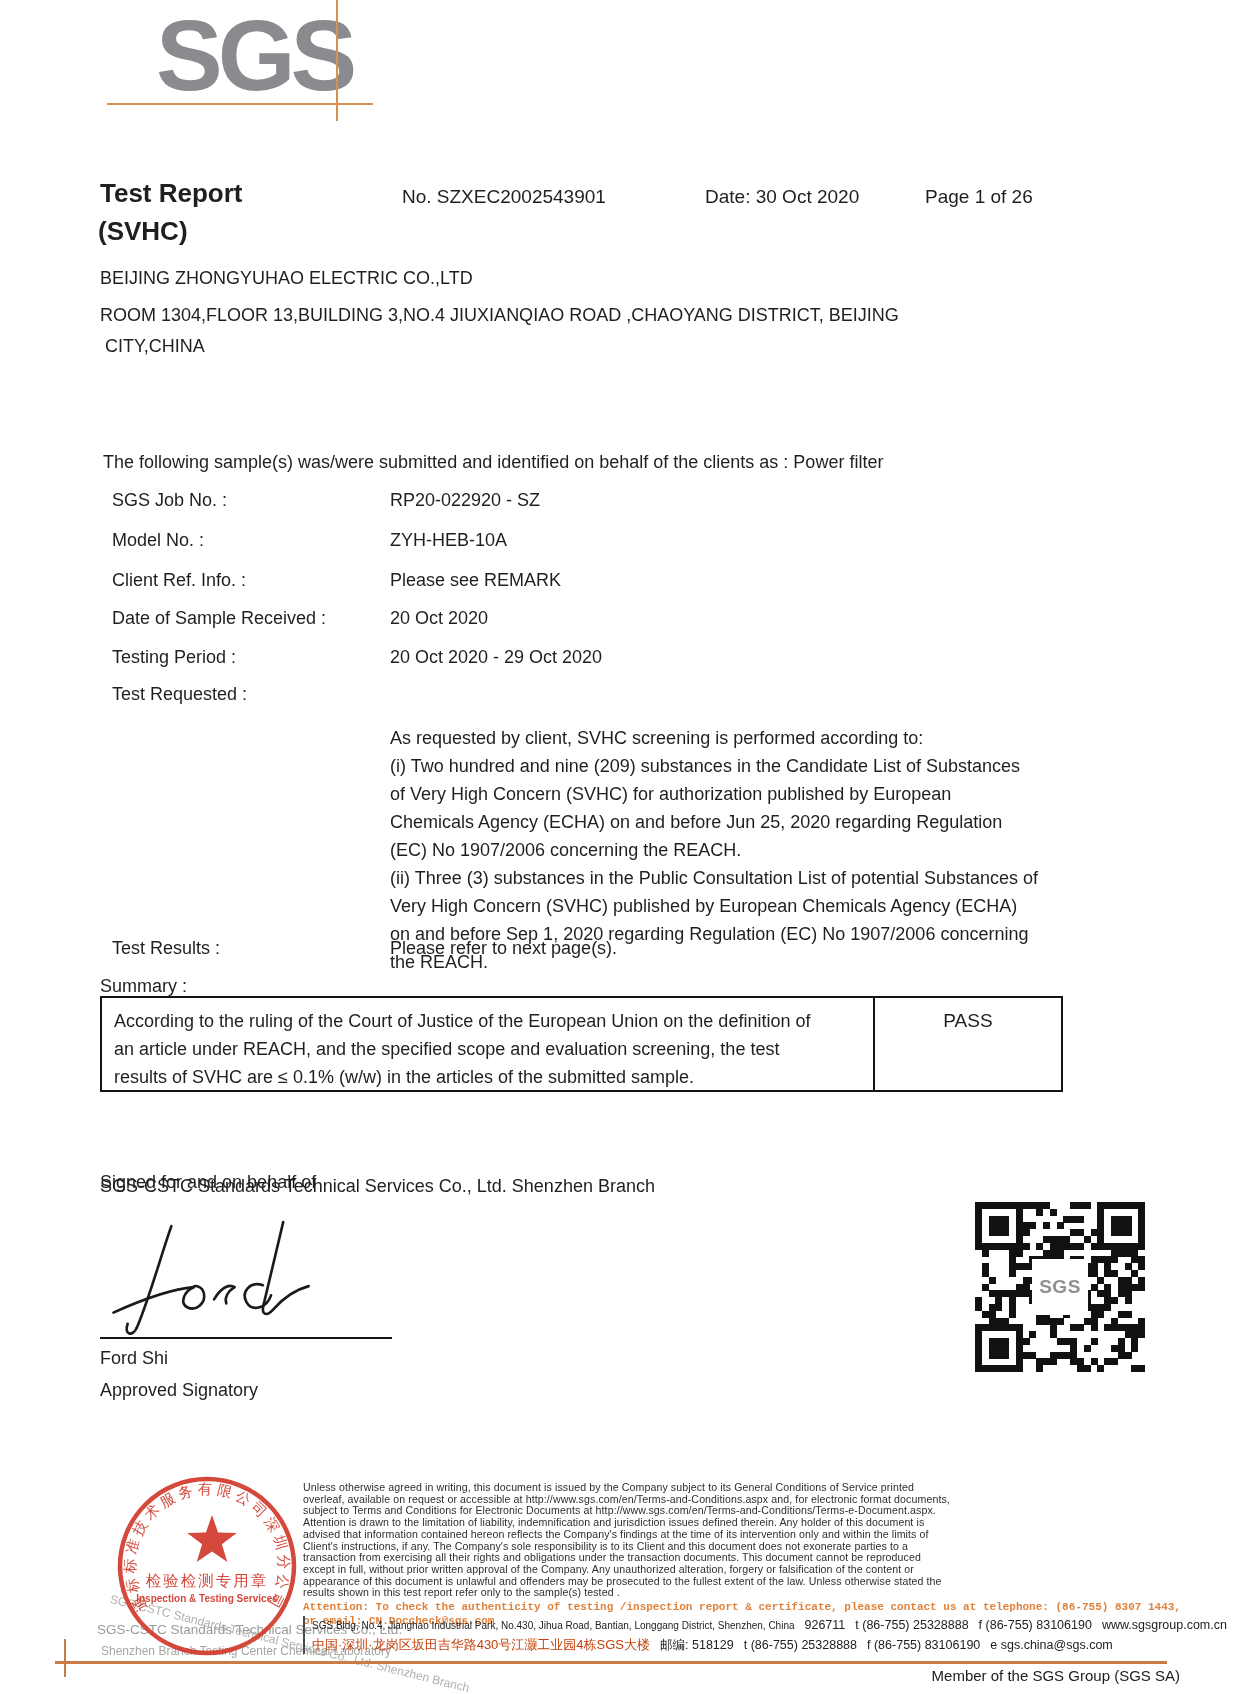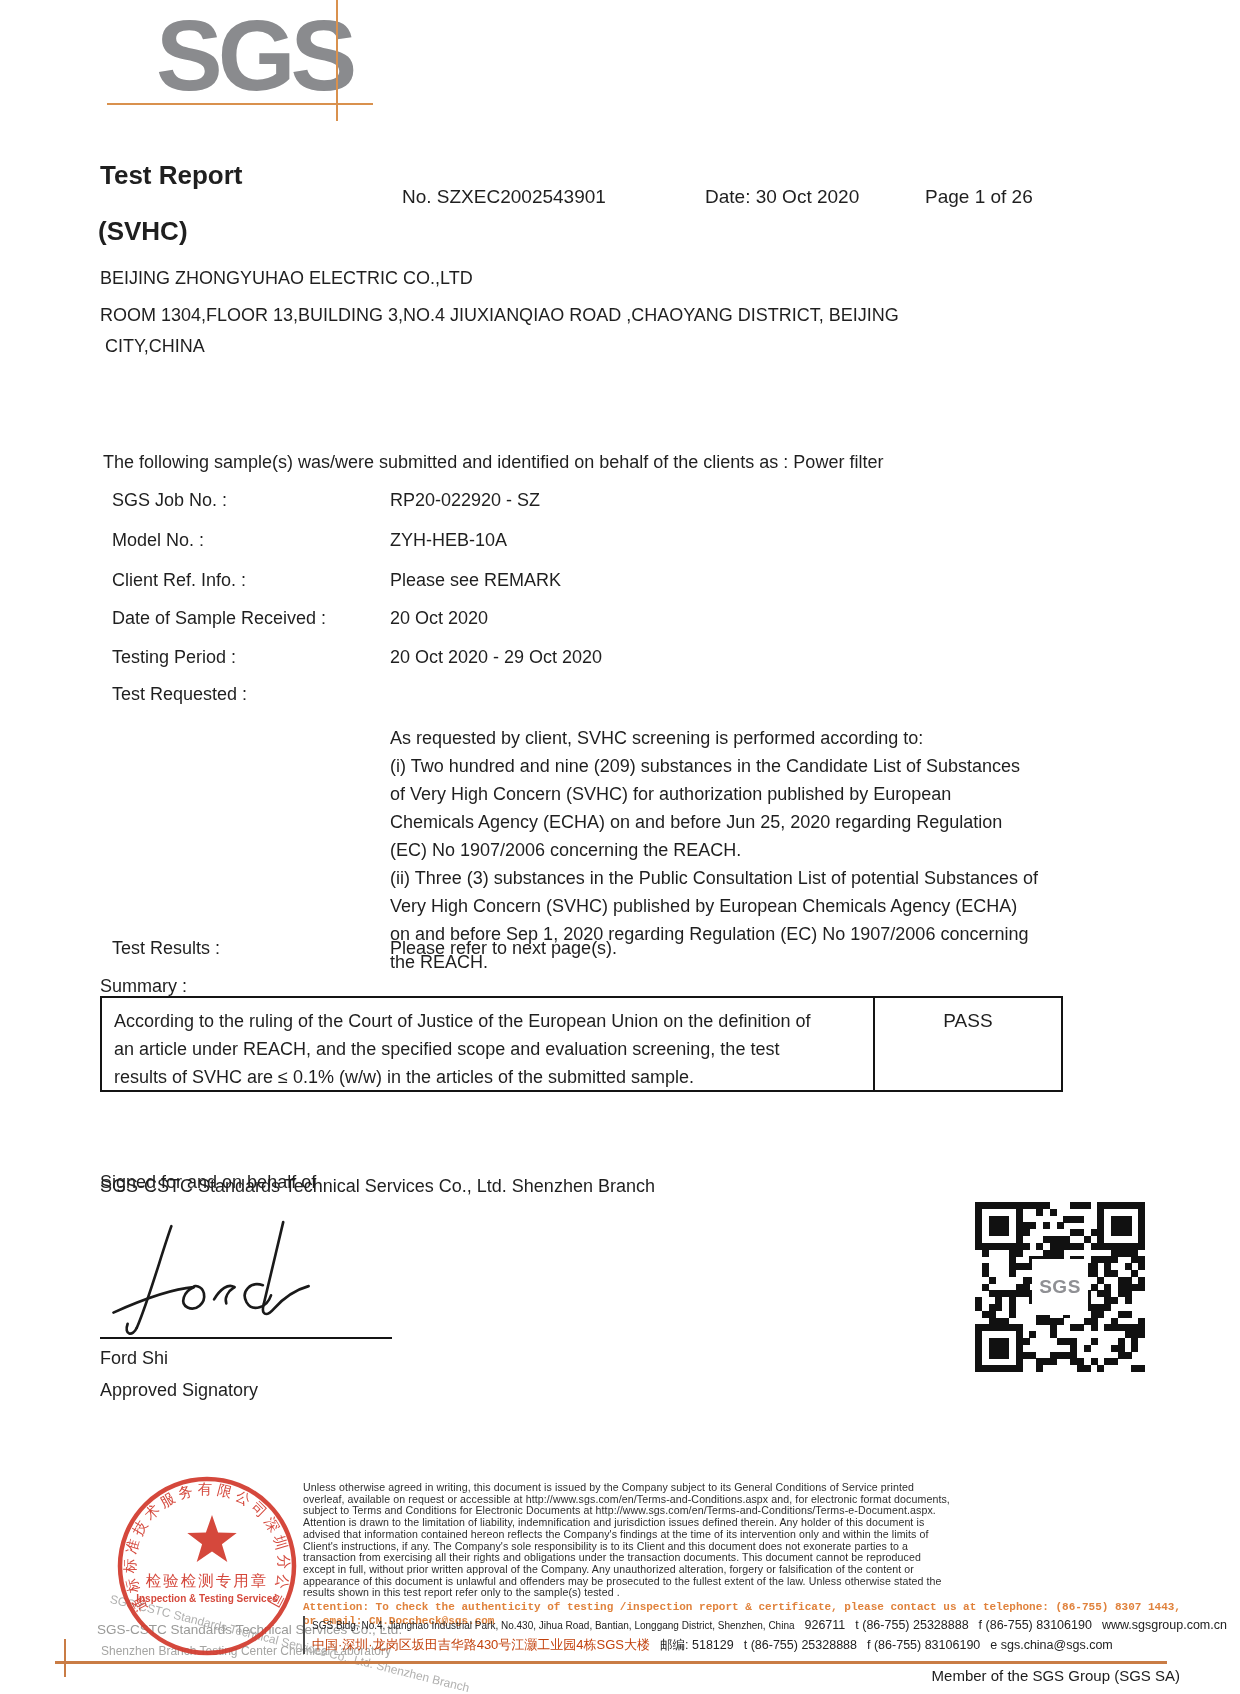--- a/index.html
+++ b/index.html
@@ -9,21 +9,21 @@
     font-family:"Liberation Sans","DejaVu Sans",sans-serif;color:#1f1f1f;overflow:hidden;
   }
   .abs{position:absolute;}
 
   
   .logo-text{left:156px;top:6px;font-size:100px;font-weight:bold;color:#8a8b8e;letter-spacing:-5px;line-height:98px;}
   .logo-hline{left:107px;top:103px;width:266px;height:2px;background:#d9914e;}
   .logo-vline{left:336px;top:0;width:2px;height:121px;background:#d9914e;}
 
   
-  .doc-title{left:100px;top:160px;font-size:26px;font-weight:bold;}
+  .doc-title{left:100px;top:178px;font-size:26px;font-weight:bold;}
   .doc-subtitle{left:98px;top:216px;font-size:26px;font-weight:bold;}
   .hdr-no{left:402px;top:186px;font-size:19px;}
   .hdr-date{left:705px;top:186px;font-size:19px;}
   .hdr-page{left:925px;top:186px;font-size:19px;}
 
   .client-name{left:100px;top:268px;font-size:18px;}
   .client-addr{left:100px;top:300px;font-size:18px;line-height:31px;white-space:pre;}
 
   .intro{left:103px;top:452px;font-size:18px;}
 

